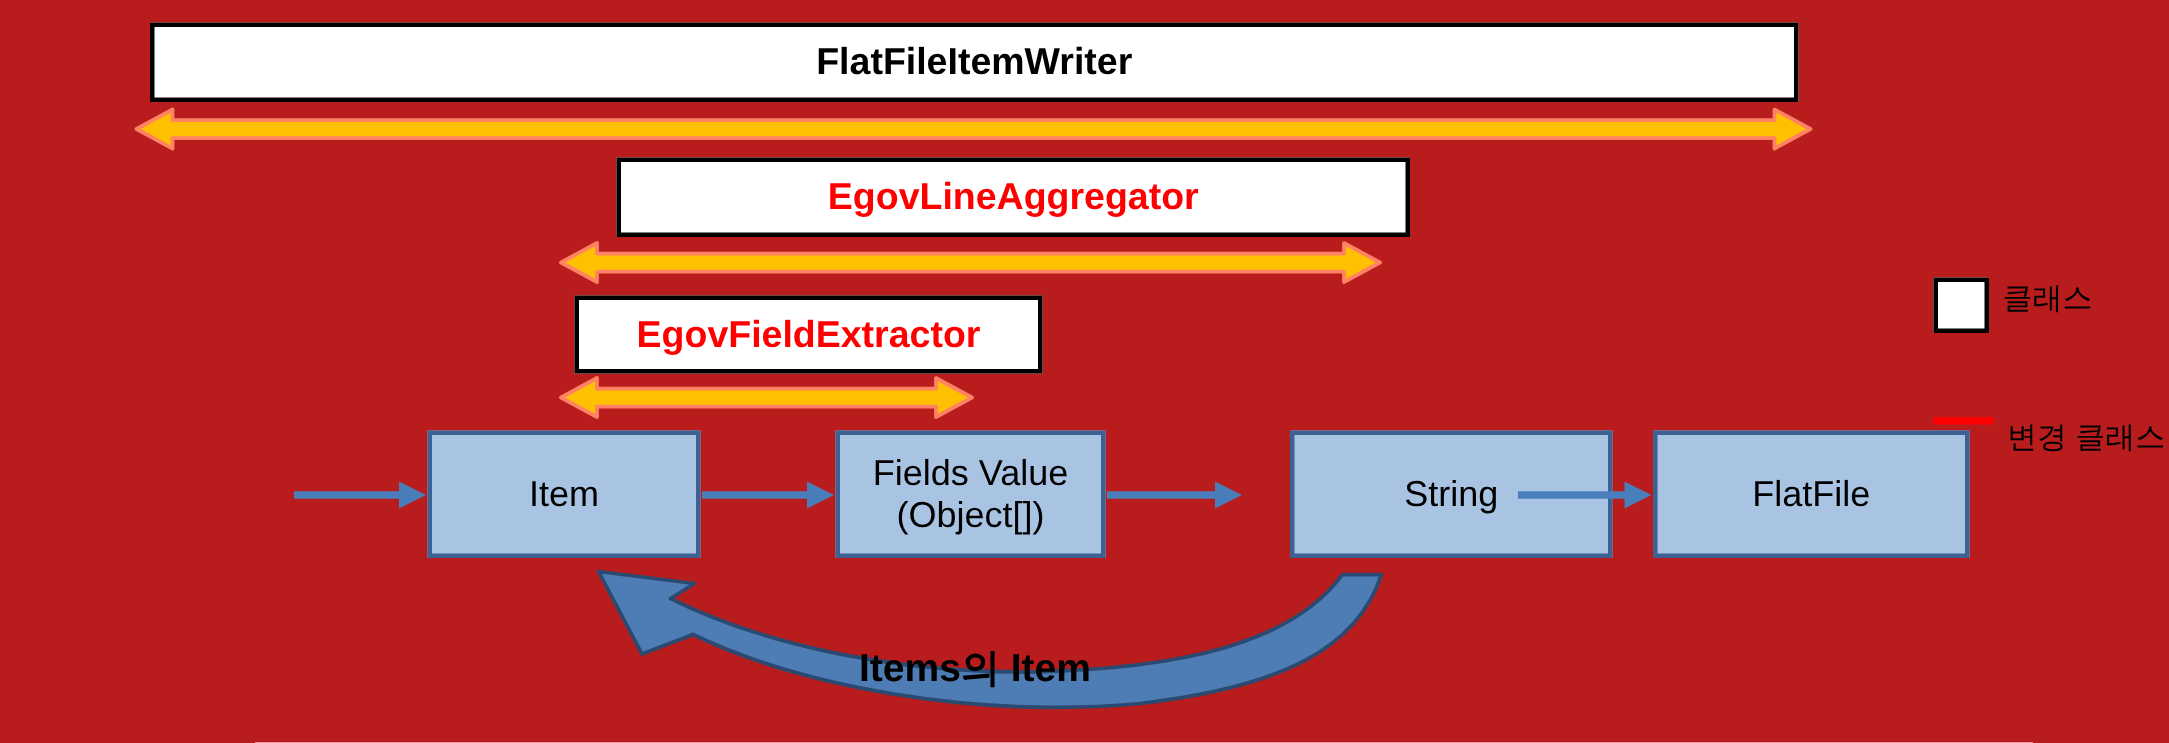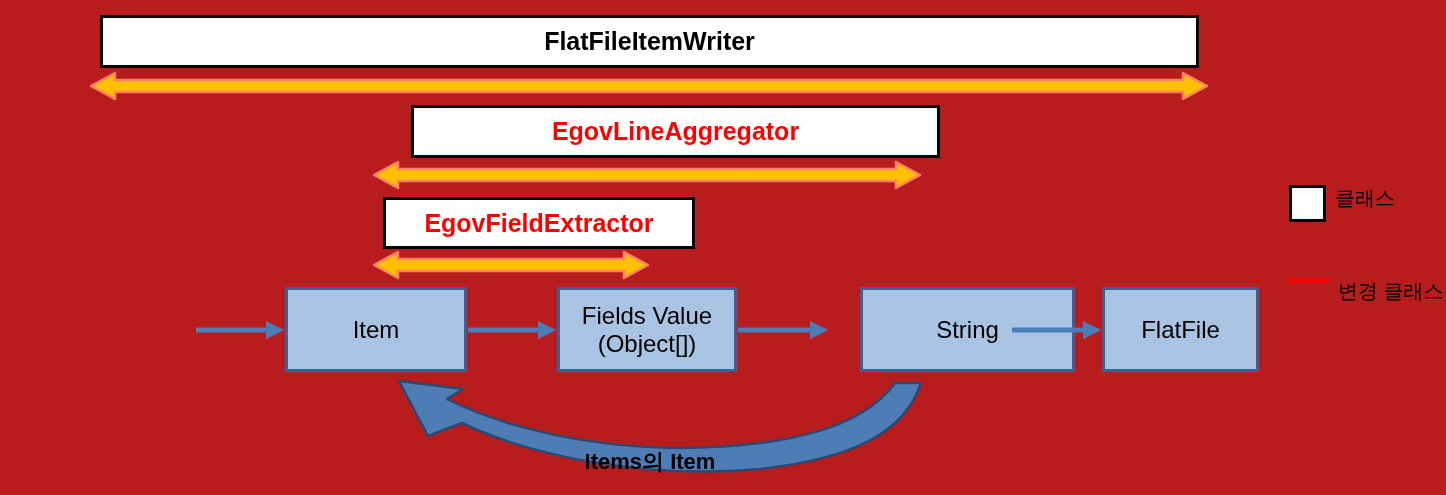--- a/index.html
+++ b/index.html
@@ -48,39 +48,39 @@
     justify-content: center;
     font-size: 24px;
     color: #000000;
     text-align: center;
   }
   .node span { white-space: pre-line; line-height: 1.15; }
   .node-items  { left: 12px;   width: 183px; }
   .node-item   { left: 285px;  width: 182px; }
   .node-fields { left: 557px;  width: 180px; text-align: center; }
   .node-string { left: 844px;  width: 215px; margin-left: 16px; }
-  .node-flat   { left: 1102px; width: 157px; }
+  .node-flat   { left: 1102px; width: 211px; }
 
   
   .flow-arrow { position: absolute; top: 320px; }
   .flow-1 { left: 196px; }
   .flow-2 { left: 468px; }
   .flow-3 { left: 738px; }
   .flow-4 { left: 1012px; }
 
   
   .loop-arrow { position: absolute; left: 380px; top: 365px; }
 
   
   .loop-text {
     position: absolute;
-    left: 528px; top: 446px; width: 244px;
+    left: 528px; top: 427px; width: 244px;
     text-align: center;
     font-weight: bold;
-    font-size: 22px;
+    font-size: 26px;
     line-height: 1.45;
     color: #000000;
   }
 
   
   .legend-row {
     position: absolute;
     left: 1289px;
     display: flex;
     align-items: flex-start;

